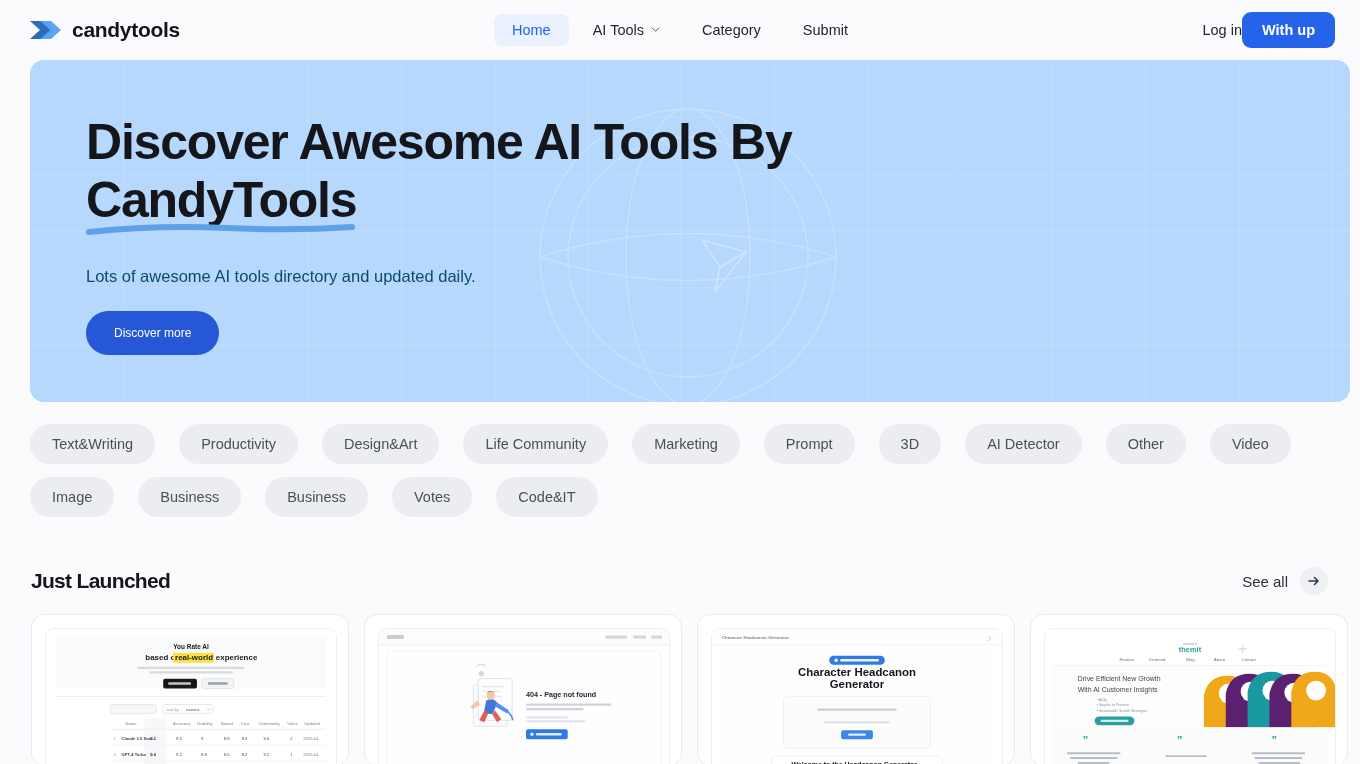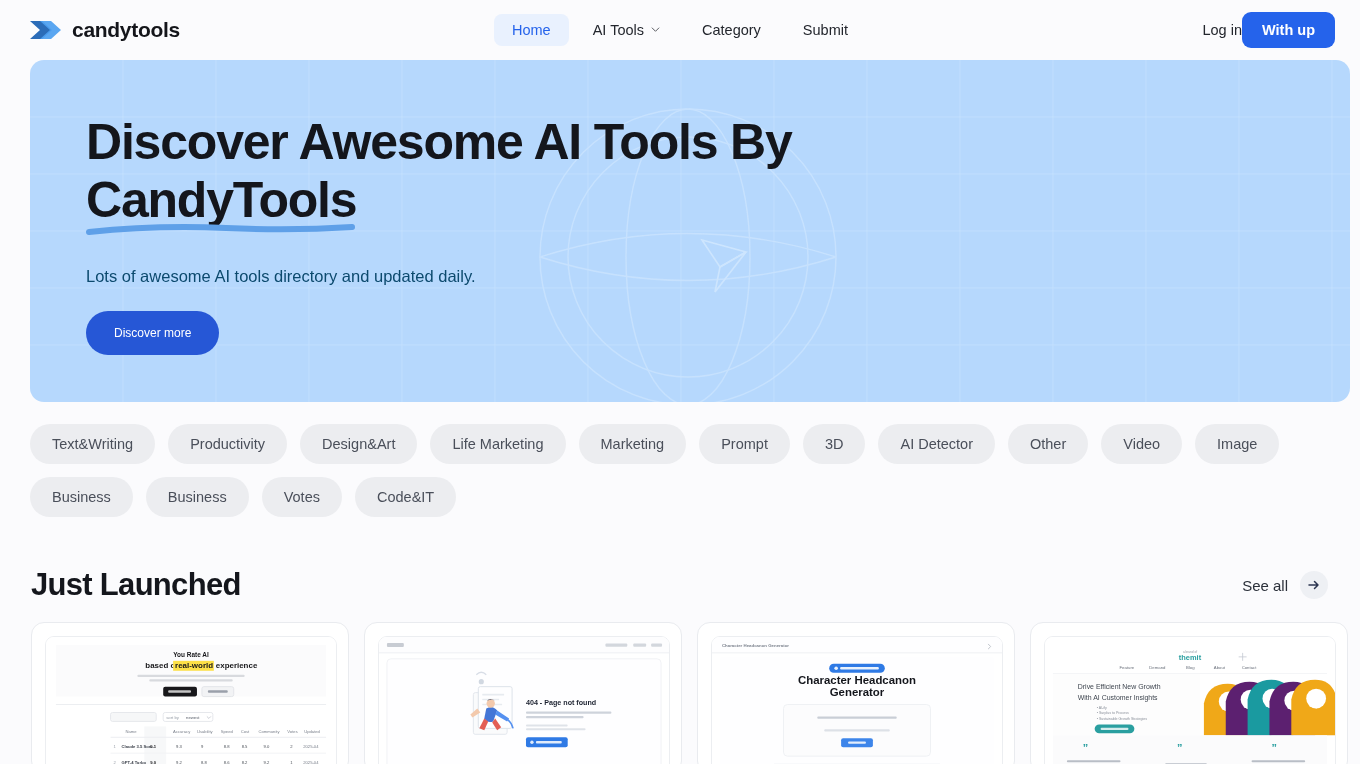--- a/index.html
+++ b/index.html
@@ -68,36 +68,36 @@
     margin-top: 30px; font-size: 16.5px; font-weight: normal; color: #0c4a6e;
   }
   .hero-btn {
     margin-top: 25px; background: #2657d6; color: #fff;
     font-size: 12px; padding: 15px 28px; border: none;
     border-radius: 26px; cursor: pointer; font-family: inherit;
   }
 
   
   .tags {
-    display: flex; flex-wrap: wrap; gap: 13px 13px;
+    display: flex; flex-wrap: wrap; gap: 13px 24px;
     padding: 22px 30px 0 30px; width: 1350px;
   }
   .tag {
     background: #ecedf0; color: #4a4f5a; font-size: 14.5px;
     padding: 12px 22px; border-radius: 22px; cursor: pointer;
     white-space: nowrap;
   }
 
   
   .section-head {
     display: flex; align-items: center;
     padding: 50px 32px 0 31px;
   }
   .section-title {
-    font-size: 31px; font-weight: bold; color: #14161c; letter-spacing: -0.7px;
+    font-size: 21px; font-weight: bold; color: #14161c; letter-spacing: -0.7px;
   }
   .see-all {
     margin-left: auto; display: flex; align-items: center; gap: 12px; cursor: pointer; text-align: right;
   }
   .see-all-label { font-size: 15px; color: #2b303a; }
   .see-all-circle {
     width: 28px; height: 28px; border-radius: 50%; background: #eef0f4;
     display: flex; align-items: center; justify-content: center;
   }
   .arrow-r { width: 14px; height: 14px; display: block; }
@@ -215,21 +215,21 @@
     </span>
     <p class="hero-sub">Lots of awesome AI tools directory and updated daily.</p>
     <button class="hero-btn">Discover more</button>
   </div>
 </div>
 
 <div class="tags">
   <span class="tag">Text&amp;Writing</span>
   <span class="tag">Productivity</span>
   <span class="tag">Design&amp;Art</span>
-  <span class="tag">Life Marketing</span>
+  <span class="tag">Life Community</span>
   <span class="tag">Marketing</span>
   <span class="tag">Prompt</span>
   <span class="tag">3D</span>
   <span class="tag">AI Detector</span>
   <span class="tag">Other</span>
   <span class="tag">Video</span>
   <span class="tag">Image</span>
   <span class="tag">Business</span>
   <span class="tag">Business</span>
   <span class="tag">Votes</span>

